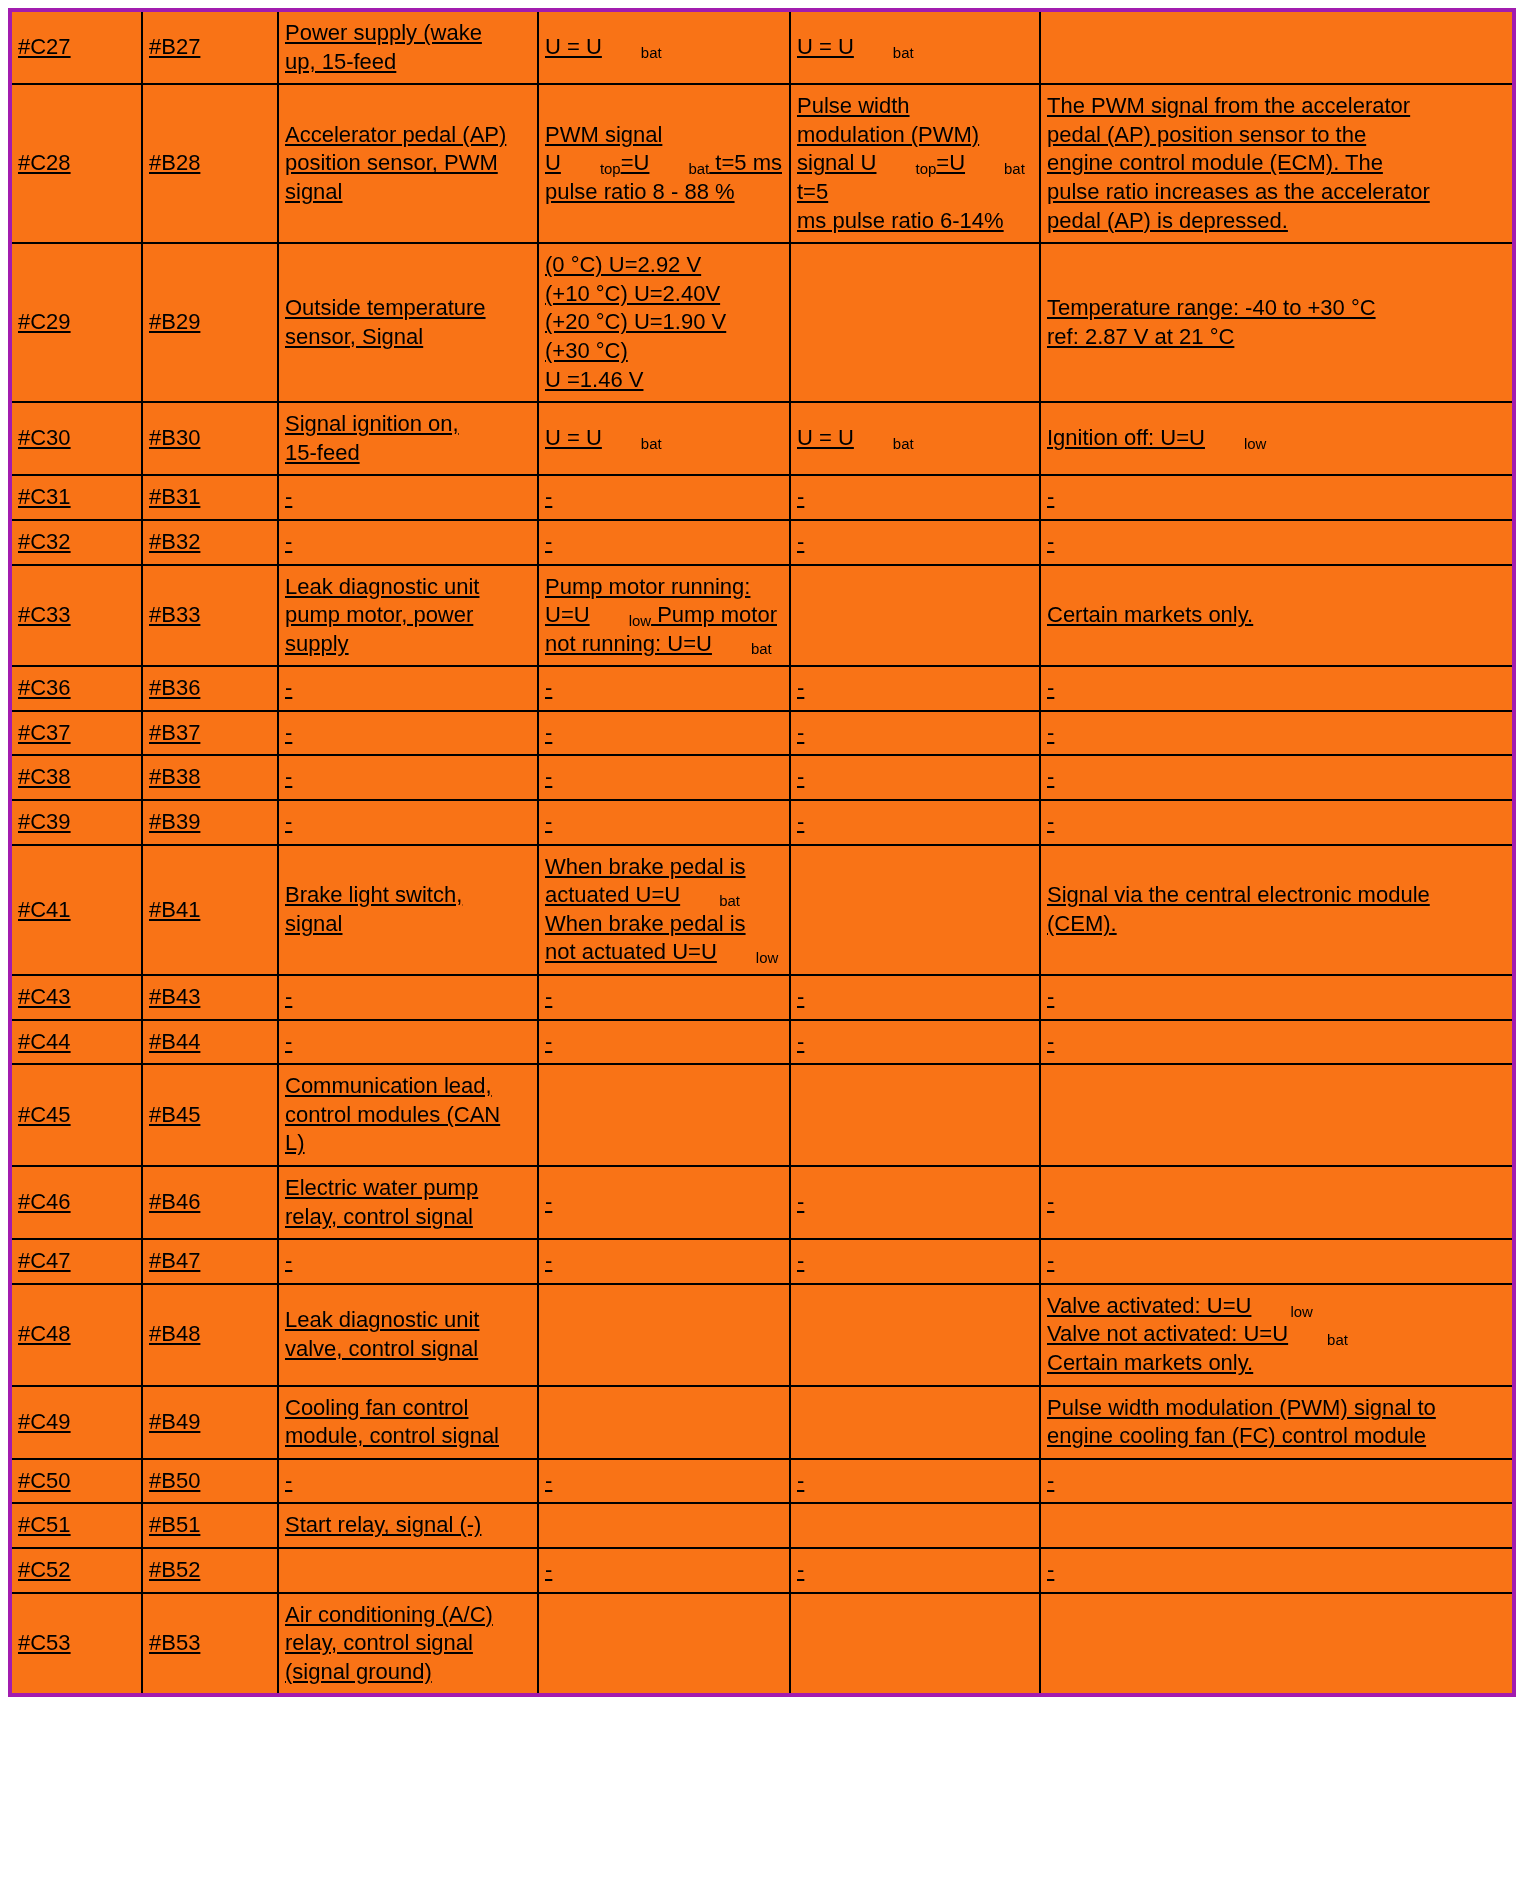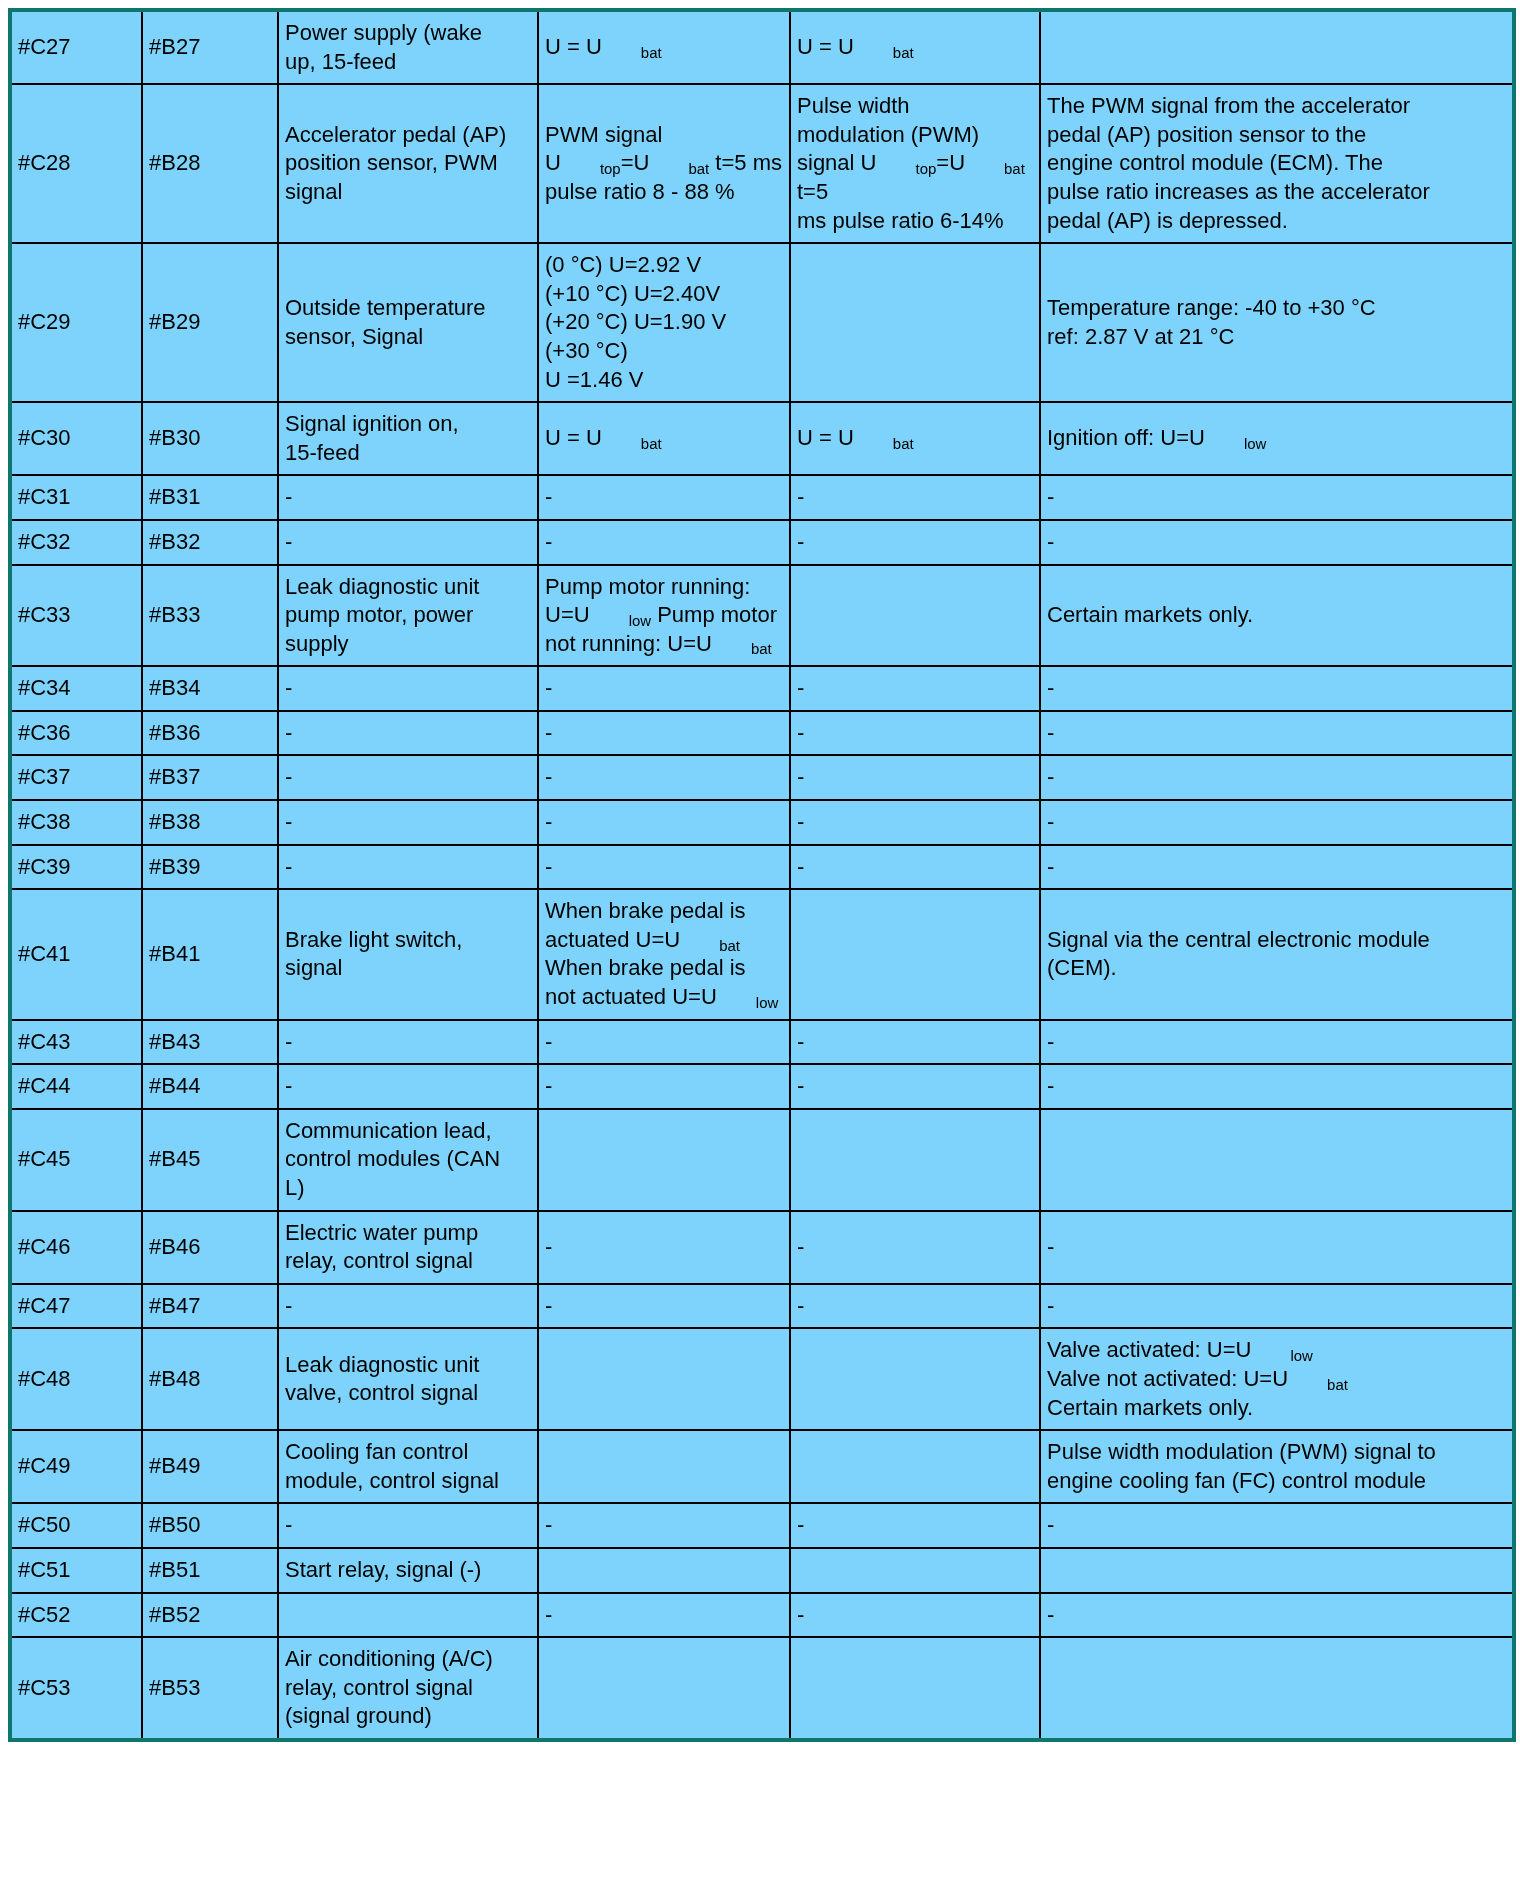--- a/index.html
+++ b/index.html
@@ -16,22 +16,23 @@
   .page {
     width: 1520px;
     min-height: 1882px;
     padding: 8px;
     background: #ffffff;
   }
   table.pin-table {
     border-collapse: collapse;
     table-layout: fixed;
     width: 1504px;
-    border: 4px solid #0f766e;
-    background: #7dd3fc;
+    border: 4px solid #a21caf;
+    background: #f97316;
+    text-decoration: underline;
   }
   table.pin-table td {
     border: 2px solid #000000;
     padding: 7px 5px 7px 6px;
     font-size: 22px;
     line-height: 1.3;
     vertical-align: middle;
     text-align: left;
     word-wrap: break-word;
     overflow: hidden;
@@ -115,28 +116,20 @@
   </tr>
         <tr>
     <td>#C33</td>
     <td>#B33</td>
     <td>Leak diagnostic unit<br>pump motor, power<br>supply</td>
     <td>Pump motor running:<br>U=U<sub>low</sub> Pump motor<br>not running: U=U<sub>bat</sub></td>
     <td></td>
     <td>Certain markets only.</td>
   </tr>
         <tr>
-    <td>#C34</td>
-    <td>#B34</td>
-    <td>-</td>
-    <td>-</td>
-    <td>-</td>
-    <td>-</td>
-  </tr>
-        <tr>
     <td>#C36</td>
     <td>#B36</td>
     <td>-</td>
     <td>-</td>
     <td>-</td>
     <td>-</td>
   </tr>
         <tr>
     <td>#C37</td>
     <td>#B37</td>

